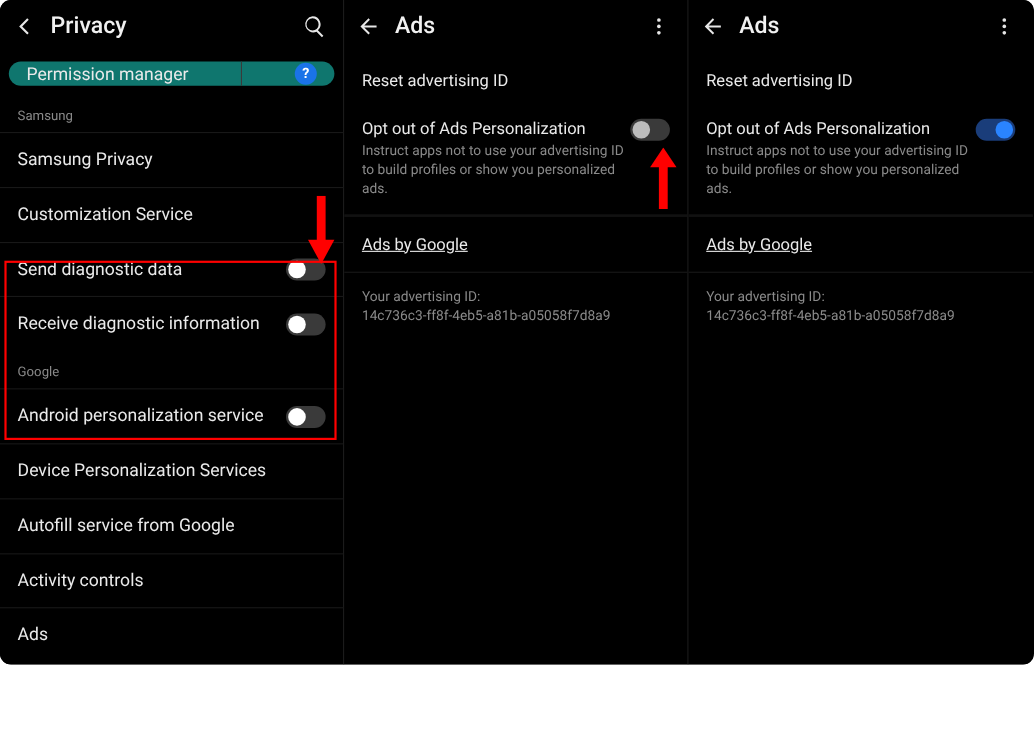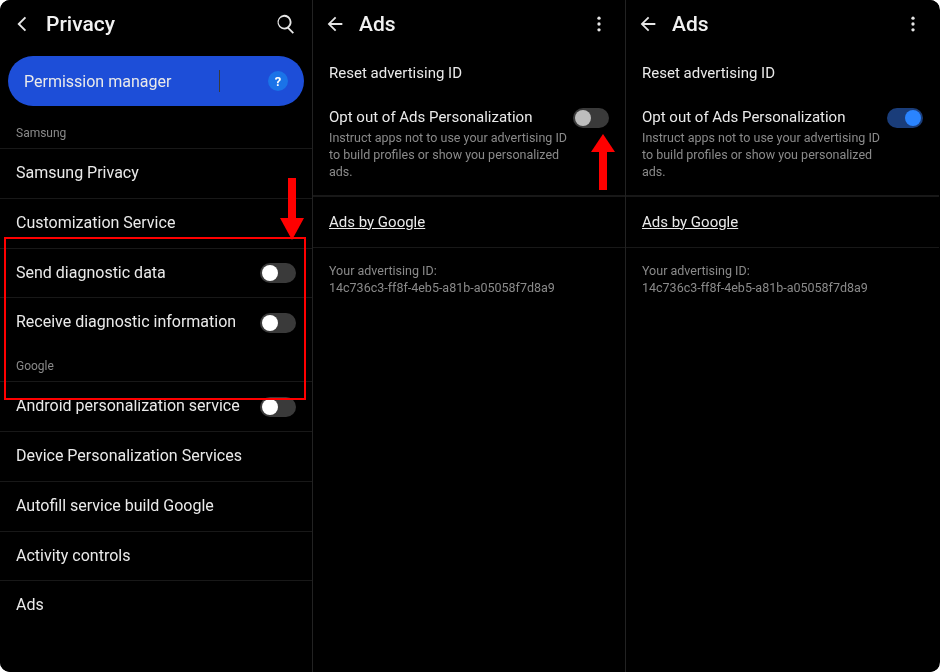--- a/index.html
+++ b/index.html
@@ -9,21 +9,21 @@
     display: flex;
     justify-content: center;
     align-items: flex-start;
     width: 940px;
     height: 672px;
     overflow: hidden;
   }
   .canvas {
     display: flex;
     width: 940px;
-    height: 672px;
+    height: 604px;
     background: #000;
     border-radius: 10px;
     overflow: hidden;
   }
   .pane {
     position: relative;
     background: #000;
     color: #e6e6e6;
     display: flex;
     flex-direction: column;
@@ -50,23 +50,23 @@
     width: 24px; height: 24px;
     display: flex; align-items: center; justify-content: center;
     color: #e6e6e6;
     cursor: pointer;
   }
   .hdr .left-icon svg, .hdr .right-icon svg { fill: currentColor; }
 
   
   .pill-row {
     margin: 10px 8px 8px 8px;
-    background: #1d4ed8;
+    background: #0f766e;
     border-radius: 26px;
-    padding: 14px 16px;
+    padding: 0 16px;
     display: flex;
     align-items: center;
     justify-content: space-between;
   }
   .pill-row .label { font-size: 16px; color: #eaeaea; }
   .pill-row .help {
     width: 20px; height: 20px; border-radius: 50%;
     background: #1a73e8; color: #fff;
     font-size: 13px; font-weight: 700;
     display: flex; align-items: center; justify-content: center;
@@ -204,21 +204,21 @@
     <div class="row">
       <span class="label">Android personalization service</span>
       <span class="toggle">
           <span class="knob"></span>
         </span>
     </div>
     <div class="row">
       <span class="label">Device Personalization Services</span>
     </div>
     <div class="row">
-      <span class="label">Autofill service build Google</span>
+      <span class="label">Autofill service from Google</span>
     </div>
     <div class="row">
       <span class="label">Activity controls</span>
     </div>
     <div class="row">
       <span class="label">Ads</span>
     </div>
 
     <div class="red-box" style="left:4px; top:237px; width:302px; height:163px;"></div>
     <svg class="red-arrow-down" style="left:278px; top:178px;" width="28" height="62" viewBox="0 0 28 62">

